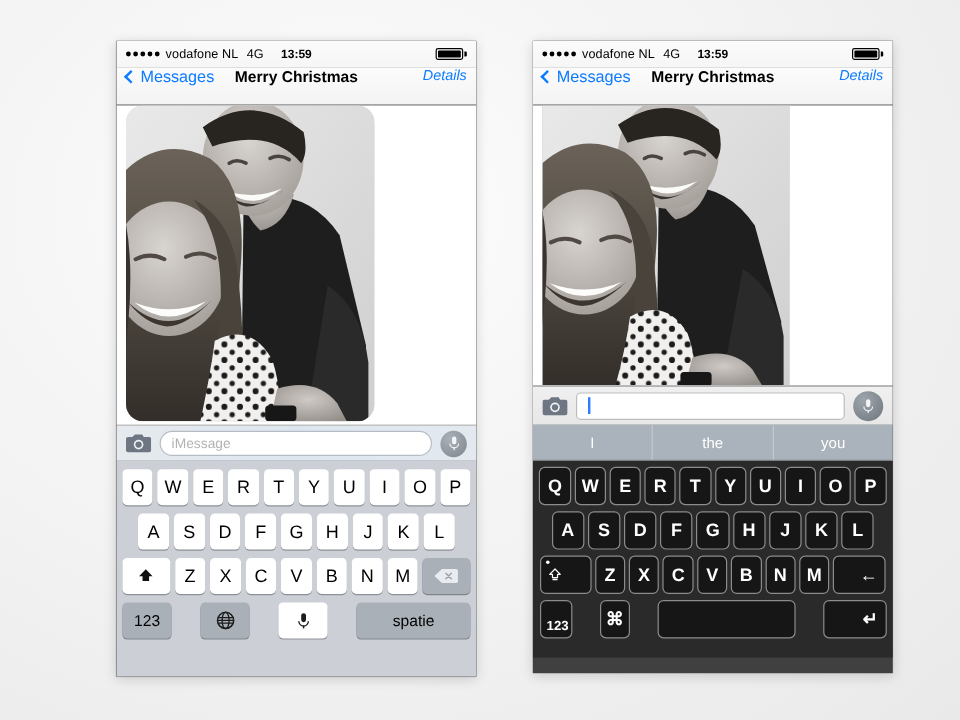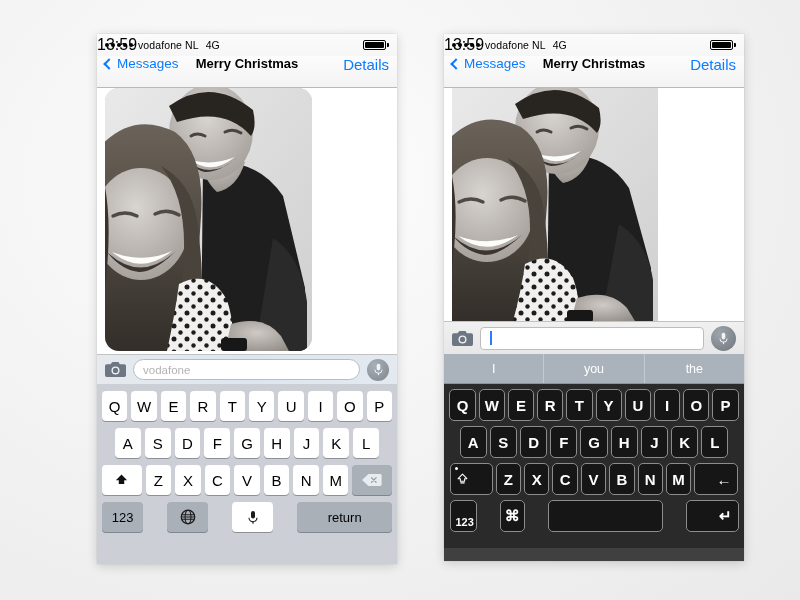--- a/index.html
+++ b/index.html
@@ -36,22 +36,22 @@
     font-size: 10px;
     color: #000;
     background: linear-gradient(#fbfbfb, #f6f6f6);
     position: relative;
   }
   .signal-dots { display: flex; gap: 2px; align-items: center; margin-right: 5px; }
   .signal-dots i { width: 4px; height: 4px; border-radius: 50%; background: #000; display:block; }
   .carrier { font-size: 10.5px; letter-spacing: .1px; }
   .net { font-size: 10.5px; margin-left: 7px; }
   .clock {
-    position: absolute; left: 0; right: 0; 
-    font-size: 16px; font-weight: normal; pointer-events: none;
+    position: absolute; left: 0; right: 0; text-align: center;
+    font-size: 10px; font-weight: bold; pointer-events: none;
   }
   .battery {
     margin-left: auto; display: flex; align-items: center;
   }
   .battery .shell {
     width: 23px; height: 10px; border: 1px solid #000; border-radius: 2px;
     padding: 1px; display: block;
   }
   .battery .fill { display:block; width: 100%; height: 100%; background: #000; border-radius: 1px; }
   .battery .nub { width: 2px; height: 4px; background: #000; margin-left: 1px; border-radius: 0 1px 1px 0; }
@@ -72,21 +72,21 @@
     border-left: 2.4px solid #0b7bff;
     border-bottom: 2.4px solid #0b7bff;
     transform: rotate(45deg);
     margin-right: 4px;
   }
   .nav-back span { font-size: 13.5px; }
   .nav-title {
     position: absolute; left: 0; right: 0; text-align: center;
     font-size: 13px; font-weight: bold; color: #000; pointer-events: none;
   }
-  .nav-details { margin-left: auto; color: #0b7bff; font-size: 15px; cursor: pointer; }
+  .nav-details { margin-left: auto; color: #0b7bff; font-size: 12px; cursor: pointer; font-style: italic; }
 
   
   .convo { background: #fff; position: relative; }
   #convo-left  { height: 266px; }
   #convo-right { height: 233px; }
 
   .photo-bubble {
     position: absolute; left: 8px; top: 0;
     width: 207px; height: 100%;
     overflow: hidden;
@@ -282,21 +282,21 @@
     </div>
   </div>
 
   <div class="inputbar" id="inputbar-left">
     <svg class="cam-icon" viewBox="0 0 24 19">
       <path d="M8.5 1h7l1.4 2.4H22a2 2 0 012 2V16a2 2 0 01-2 2H2a2 2 0 01-2-2V5.4a2 2 0 012-2h4.1z" fill="#6d7682"></path>
       <circle cx="12" cy="10.6" r="4.6" fill="#eef1f4"></circle>
       <circle cx="12" cy="10.6" r="3" fill="#6d7682"></circle>
     </svg>
     <div class="txtfield">
-      <span>vodafone</span>
+      <span>iMessage</span>
     </div>
     <div class="mic-btn">
       <svg class="mic-glyph" viewBox="0 0 10 14">
         <rect x="3" y="0.5" width="4" height="7.5" rx="2" fill="#f2f4f6"></rect>
         <path d="M1 7.2a4 4 0 008 0" stroke="#f2f4f6" stroke-width="1.1" fill="none"></path>
         <rect x="4.4" y="10.6" width="1.2" height="2.6" fill="#f2f4f6"></rect>
       </svg>
     </div>
   </div>
 
@@ -353,21 +353,21 @@
           <path d="M1.6 6.4h14.8M1.6 11.6h14.8M1.4 9h15.2" stroke="#1c1c1c" stroke-width="1.2"></path>
         </svg>
       </div>
       <div class="key">
         <svg width="10" height="15" viewBox="0 0 10 14">
           <rect x="3" y="0.5" width="4" height="7.5" rx="2" fill="#1c1c1c"></rect>
           <path d="M1 7.2a4 4 0 008 0" stroke="#1c1c1c" stroke-width="1.1" fill="none"></path>
           <rect x="4.4" y="10.6" width="1.2" height="2.6" fill="#1c1c1c"></rect>
         </svg>
       </div>
-      <div class="key gray func" style="flex:2.3">return</div>
+      <div class="key gray func" style="flex:2.3">spatie</div>
     </div>
   </div>
 </div>
 
 <div class="phone" id="phone-right">
 
   <div class="statusbar">
     <span class="signal-dots">
       <i></i>
         <i></i>
@@ -460,22 +460,22 @@
       <svg class="mic-glyph" viewBox="0 0 10 14">
         <rect x="3" y="0.5" width="4" height="7.5" rx="2" fill="#f2f4f6"></rect>
         <path d="M1 7.2a4 4 0 008 0" stroke="#f2f4f6" stroke-width="1.1" fill="none"></path>
         <rect x="4.4" y="10.6" width="1.2" height="2.6" fill="#f2f4f6"></rect>
       </svg>
     </div>
   </div>
 
   <div class="predictive">
     <div class="pred">I</div>
+    <div class="pred">the</div>
     <div class="pred">you</div>
-    <div class="pred">the</div>
   </div>
 
   <div class="keyboard" id="kb-right">
     <div class="krow">
       <div class="key">Q</div>
       <div class="key">W</div>
       <div class="key">E</div>
       <div class="key">R</div>
       <div class="key">T</div>
       <div class="key">Y</div>

